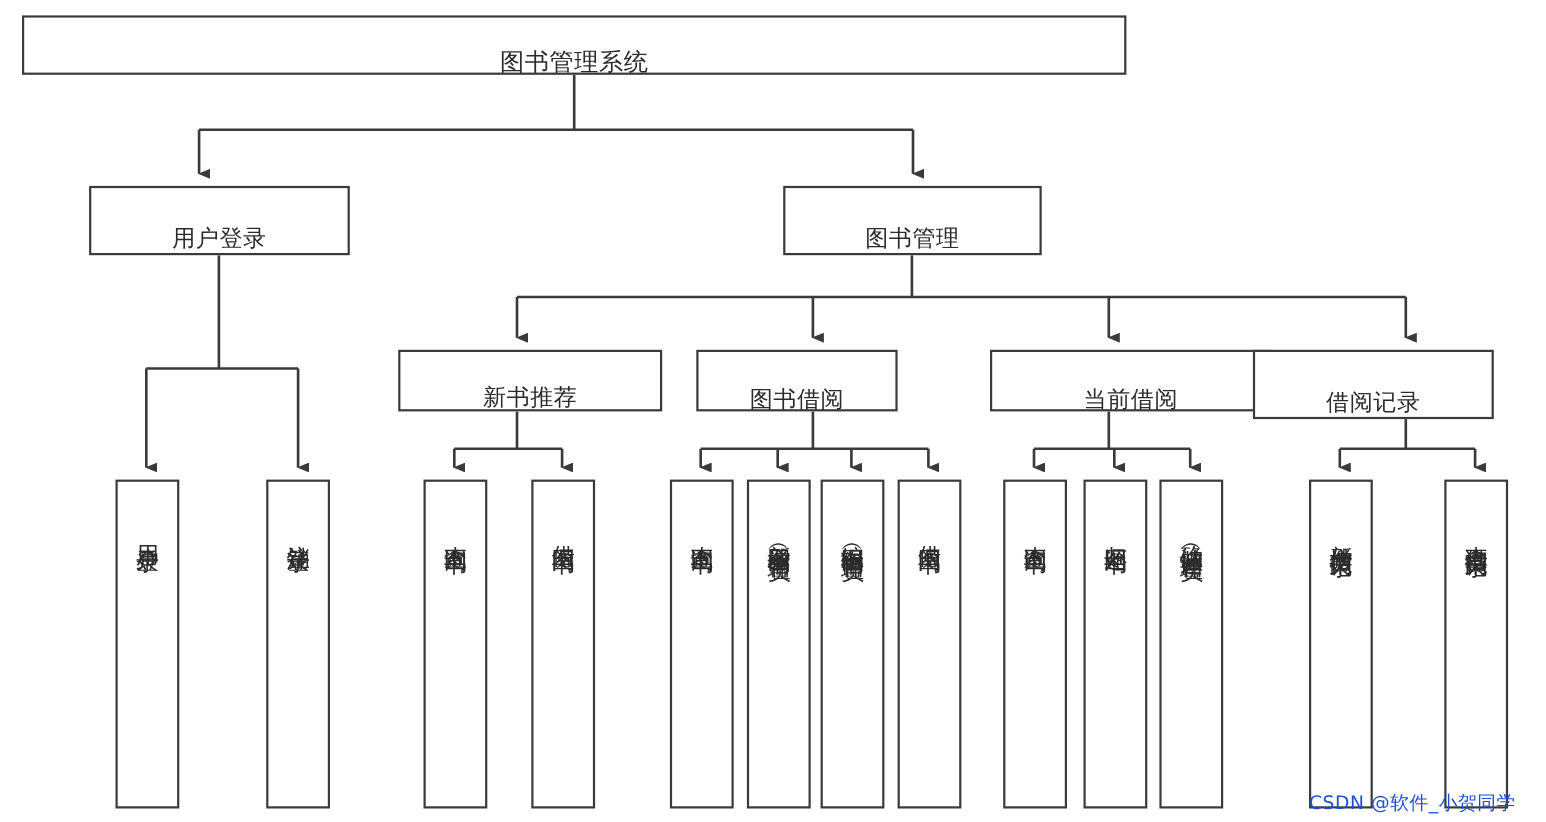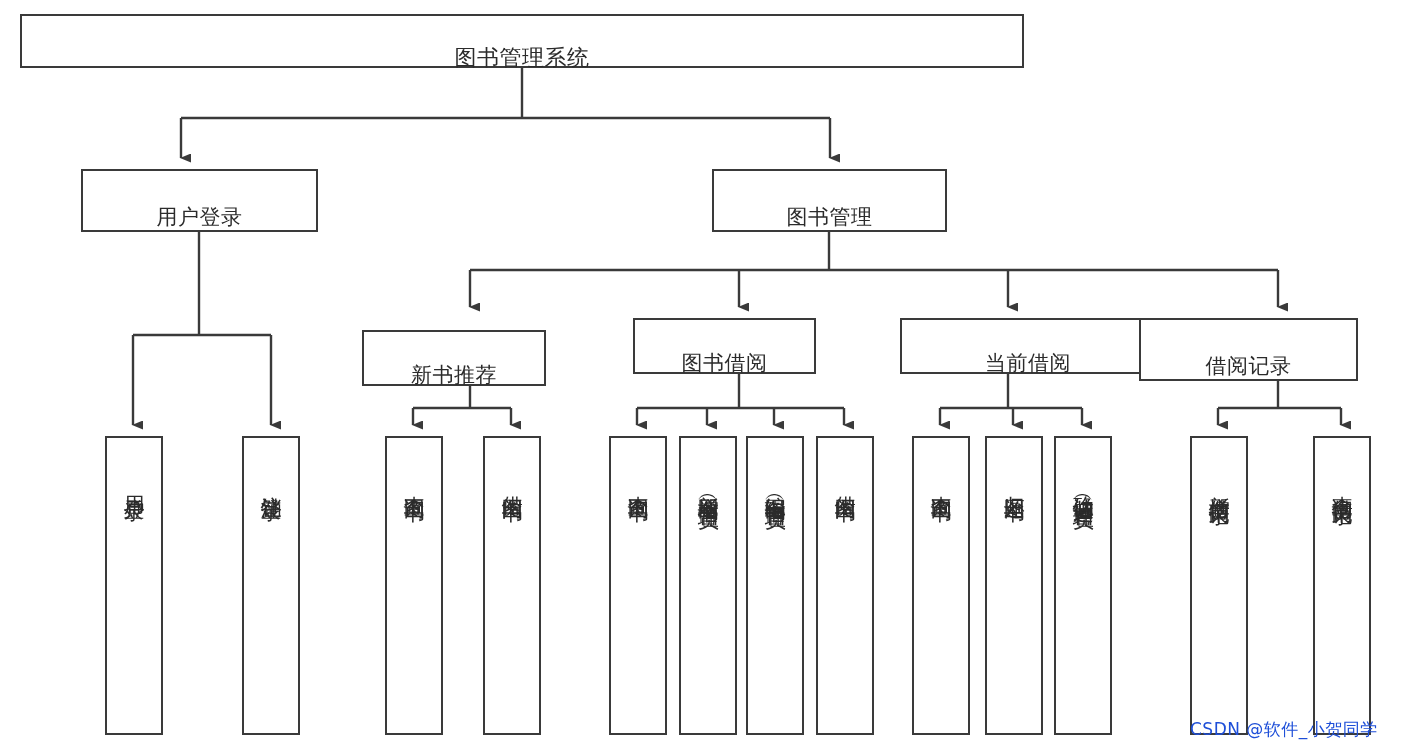--- a/index.html
+++ b/index.html
@@ -123,21 +123,21 @@
     <span class="node-label">图书管理系统</span>
   </div>
 
   <div class="node horizontal" style="left: 81px; top: 169px; width: 237px; height: 63px;">
     <span class="node-label">用户登录</span>
   </div>
   <div class="node horizontal" style="left: 712px; top: 169px; width: 235px; height: 63px;">
     <span class="node-label">图书管理</span>
   </div>
 
-  <div class="node horizontal" style="left: 362px; top: 330px; width: 184px; height: 56px;">
+  <div class="node horizontal" style="left: 362px; top: 318px; width: 240px; height: 56px; font-family: Liberation Mono, monospace;">
     <span class="node-label">新书推荐</span>
   </div>
   <div class="node horizontal" style="left: 633px; top: 318px; width: 183px; height: 56px;">
     <span class="node-label">图书借阅</span>
   </div>
   <div class="node horizontal" style="left: 900px; top: 318px; width: 256px; height: 56px;">
     <span class="node-label">当前借阅</span>
   </div>
   <div class="node horizontal" style="left: 1139px; top: 318px; width: 219px; height: 63px;">
     <span class="node-label">借阅记录</span>

